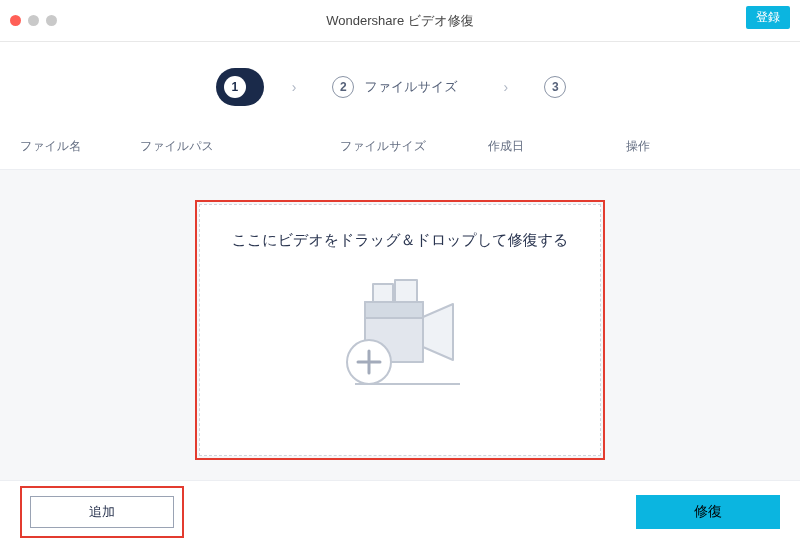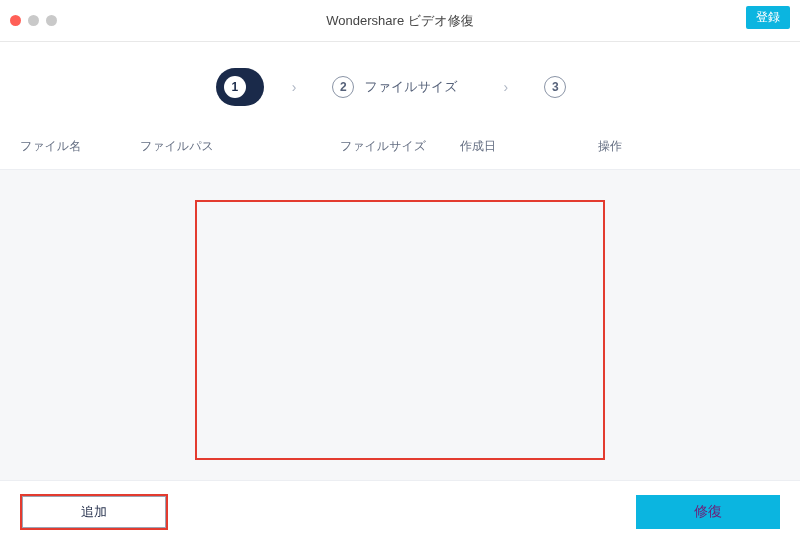--- a/index.html
+++ b/index.html
@@ -78,21 +78,21 @@
   .column-headers {
     display: flex;
     padding: 10px 20px 14px;
     font-size: 12px;
     color: #646e82;
     border-bottom: 1px solid #eceef2;
   }
   .col.name { width: 120px; }
   .col.path { width: 200px; }
   .col.size { width: 120px; }
-  .col.date { width: 110px; }
+  .col.date { width: 110px; margin-left: 28px; }
   .col.action { flex: 1; margin-left: 28px; }
 
   .main-area {
     background: #f6f7f9;
     height: 334px;
     position: relative;
     display: flex;
     align-items: center;
     justify-content: center;
   }
@@ -129,35 +129,35 @@
     height: 62px;
     background: #fff;
     display: flex;
     align-items: center;
     justify-content: space-between;
     padding: 0 20px;
     border-top: 1px solid #eceef2;
   }
   .add-wrap {
     border: 2px solid #e33b2f;
-    padding: 0;
+    padding: 8px;
   }
   .add-btn {
     width: 144px; height: 32px;
     border: 1px solid #9aa3b4;
     background: #fff;
     color: #2a3550;
     font-size: 13px;
     display: flex; align-items: center; justify-content: center;
     cursor: pointer;
   }
   .repair-btn {
     width: 144px; height: 34px;
     background: #0bb5e0;
-    color: #701a75;
+    color: #000000;
     font-size: 14px;
     font-weight: 500;
     display: flex; align-items: center; justify-content: center;
     cursor: pointer;
   }
 </style>
 </head>
 <body>
 
 <div class="titlebar">
@@ -188,20 +188,38 @@
 <div class="column-headers">
   <div class="col name">ファイル名</div>
   <div class="col path">ファイルパス</div>
   <div class="col size">ファイルサイズ</div>
   <div class="col date">作成日</div>
   <div class="col action">操作</div>
 </div>
 
 <div class="main-area">
   <div class="drop-outline"></div>
+  <div class="drop-inner">
+    <div class="drop-text">ここにビデオをドラッグ＆ドロップして修復する</div>
+    <svg class="camera-icon" width="150" height="130" viewBox="0 0 150 130">
+      <g fill="none" stroke="#b9c0cd" stroke-width="2" stroke-linejoin="round">
+        <rect x="40" y="30" width="58" height="60" fill="#dfe4ec" stroke="#b9c0cd"></rect>
+        <rect x="40" y="30" width="58" height="16" fill="#cfd6e1"></rect>
+        <path d="M98 45 L128 32 L128 88 L98 75 Z" fill="#eef1f6"></path>
+        <rect x="48" y="12" width="20" height="18" fill="#eef1f6"></rect>
+        <rect x="70" y="8" width="22" height="22" fill="#eef1f6"></rect>
+        <line x1="30" y1="112" x2="135" y2="112" stroke="#b9c0cd"></line>
+      </g>
+      <g>
+        <circle cx="44" cy="90" r="22" fill="#ffffff" stroke="#b9c0cd" stroke-width="2"></circle>
+        <line x1="44" y1="79" x2="44" y2="101" stroke="#9aa3b4" stroke-width="3" stroke-linecap="round"></line>
+        <line x1="33" y1="90" x2="55" y2="90" stroke="#9aa3b4" stroke-width="3" stroke-linecap="round"></line>
+      </g>
+    </svg>
+  </div>
 </div>
 
 <div class="bottom-bar">
   <div class="add-wrap">
     <div class="add-btn">追加</div>
   </div>
   <div class="repair-btn">修復</div>
 </div>
 
 </body></html>

